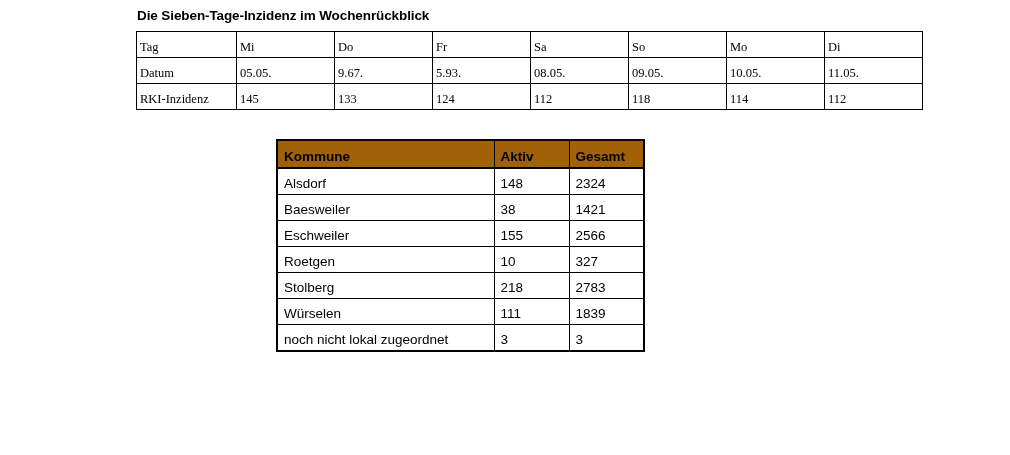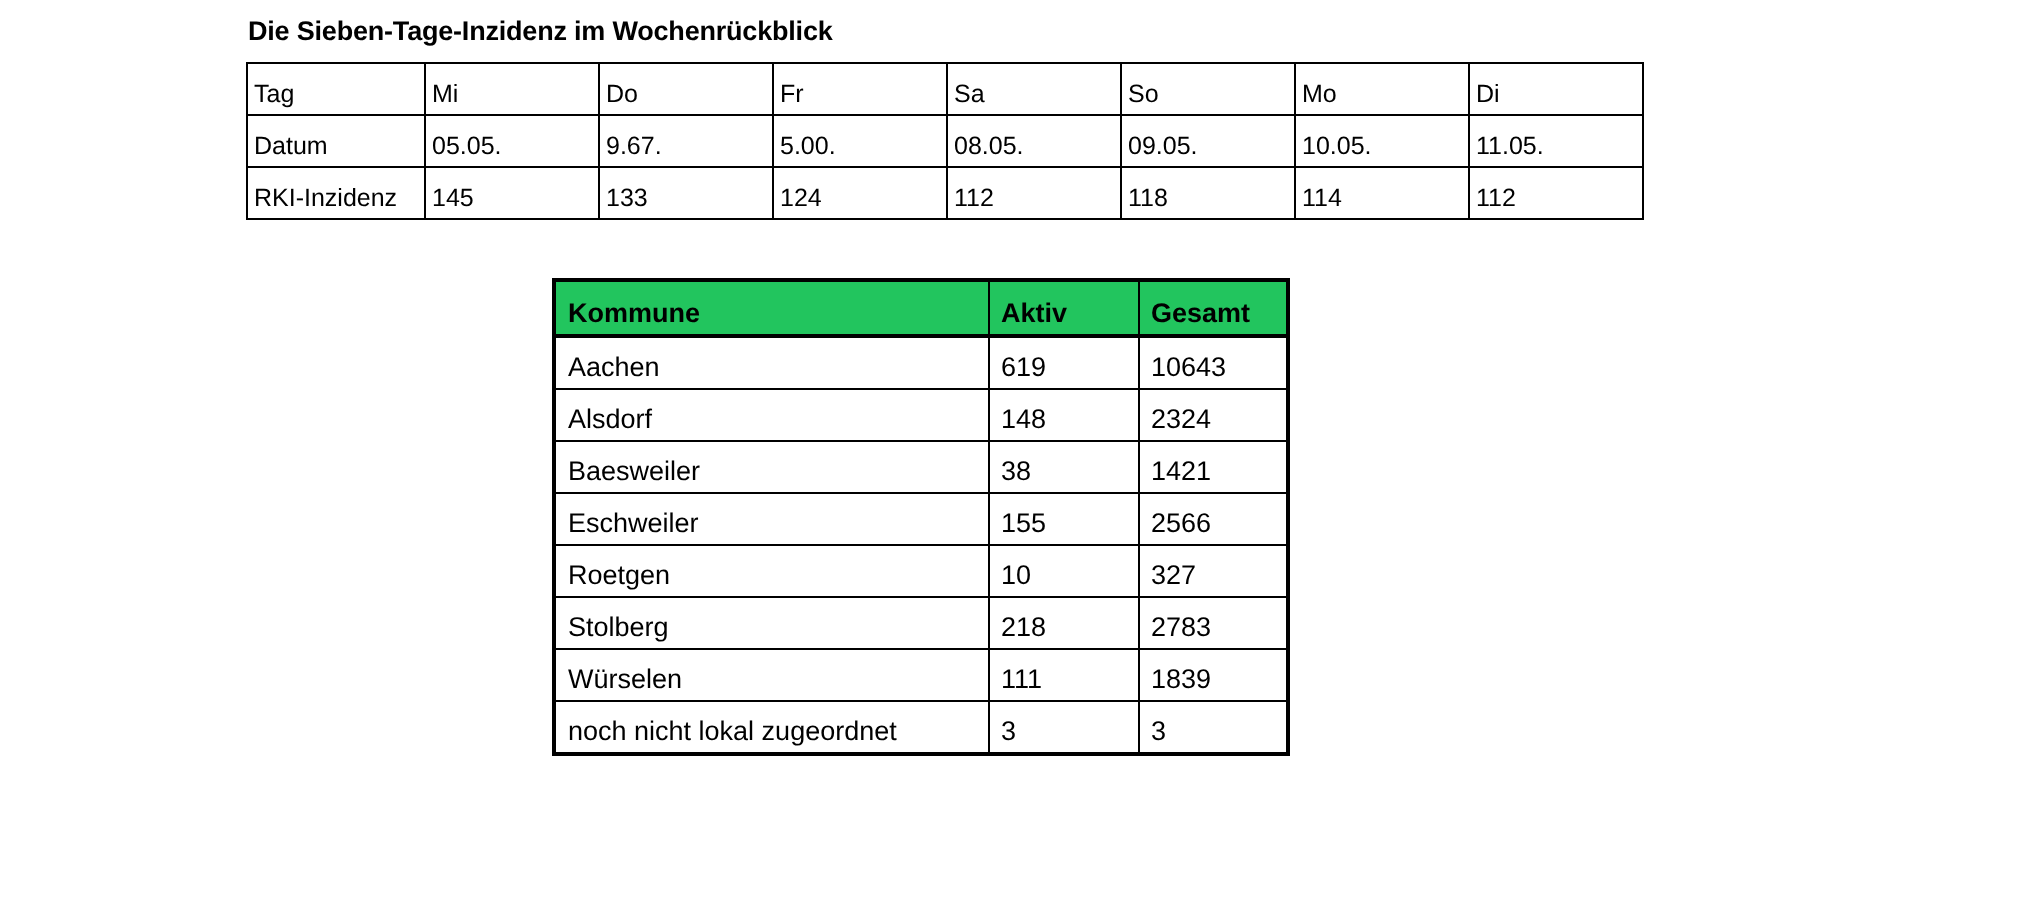--- a/index.html
+++ b/index.html
@@ -13,21 +13,21 @@
     height: 455px;
     position: relative;
     font-family: "Liberation Sans", sans-serif;
     color: #000000;
     overflow: hidden;
   }
 
   
   #incidence-section {
     position: absolute;
-    left: 123px;
+    left: 136px;
     top: 8px;
   }
   #incidence-title {
     font-size: 13.5px;
     font-weight: bold;
     letter-spacing: -0.1px;
     line-height: 16px;
     margin: 0 0 7px 1px;
     white-space: nowrap;
   }
@@ -40,23 +40,24 @@
     padding: 0;
     font-weight: normal;
     text-align: left;
     vertical-align: bottom;
     font-size: 12.5px;
     line-height: 13px;
   }
   #incidence-table td {
     width: 83px;
     height: 22px;
-    padding: 0 0 3px 3px;
+    padding: 0 11px 3px 3px;
     white-space: nowrap;
     overflow: hidden;
+    font-family: Liberation Serif, serif;
   }
   #incidence-table td.label-col {
     width: 85px;
   }
 
   
   #kommune-section {
     position: absolute;
     left: 276px;
     top: 139px;
@@ -77,21 +78,21 @@
     vertical-align: bottom;
     height: 22px;
     white-space: nowrap;
     overflow: hidden;
   }
   #kommune-table col.c-name { width: 217px; }
   #kommune-table col.c-aktiv { width: 75px; }
   #kommune-table col.c-gesamt { width: 75px; }
 
   #kommune-table thead th {
-    background: #22c55e;
+    background: #a16207;
     font-weight: bold;
     font-size: 13.5px;
     border-bottom: 2px solid #000000;
     height: 23px;
   }
 </style>
 </head>
 <body>
 
 <div id="incidence-section">
@@ -106,21 +107,21 @@
         <td>Fr</td>
         <td>Sa</td>
         <td>So</td>
         <td>Mo</td>
         <td>Di</td>
       </tr>
       <tr>
         <td class="label-col">Datum</td>
         <td>05.05.</td>
         <td>9.67.</td>
-        <td>5.00.</td>
+        <td>5.93.</td>
         <td>08.05.</td>
         <td>09.05.</td>
         <td>10.05.</td>
         <td>11.05.</td>
       </tr>
       <tr>
         <td class="label-col">RKI-Inzidenz</td>
         <td>145</td>
         <td>133</td>
         <td>124</td>
@@ -141,25 +142,20 @@
       <col class="c-gesamt">
     </colgroup>
     <thead>
       <tr>
         <th>Kommune</th>
         <th>Aktiv</th>
         <th>Gesamt</th>
       </tr>
     </thead>
     <tbody id="kommune-body">
-      <tr>
-        <td>Aachen</td>
-        <td>619</td>
-        <td>10643</td>
-      </tr>
       <tr>
         <td>Alsdorf</td>
         <td>148</td>
         <td>2324</td>
       </tr>
       <tr>
         <td>Baesweiler</td>
         <td>38</td>
         <td>1421</td>
       </tr>

